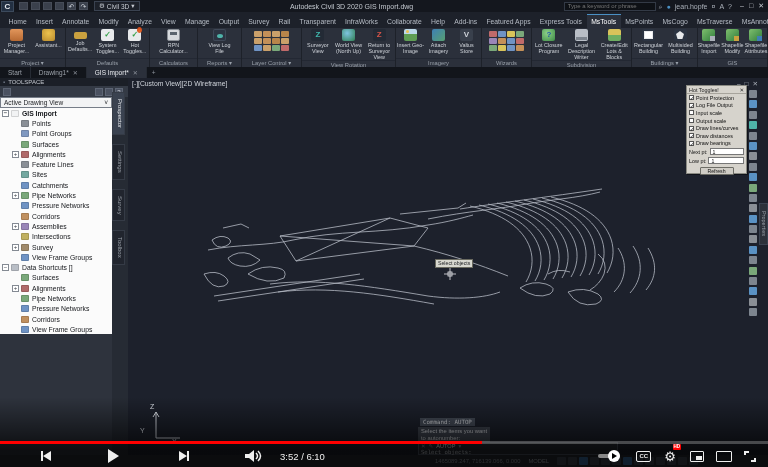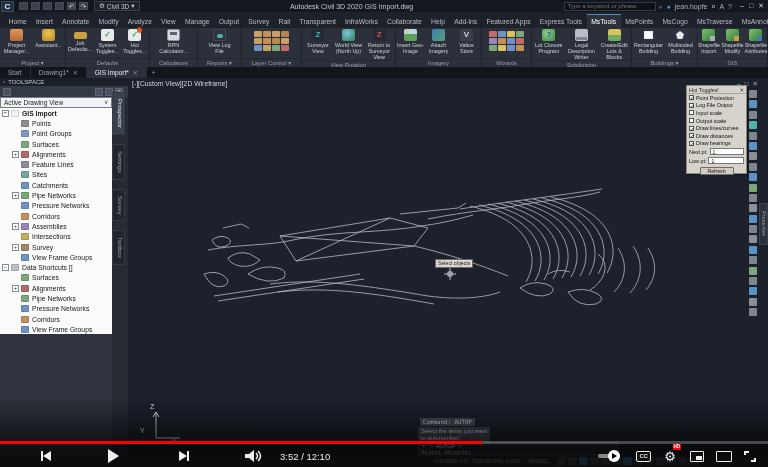--- a/index.html
+++ b/index.html
@@ -745,21 +745,21 @@
     <svg class="ytbtn" style="margin-left:52px" width="14" height="16" viewBox="0 0 14 16">
       <path fill="#eee" d="M2 1 L13 8 L2 15 z"></path>
     </svg>
     <svg class="ytbtn" style="margin-left:56px" width="16" height="14" viewBox="0 0 16 14">
       <path fill="#eee" d="M3 2 L11 7 l-8 5 z M11 2 h2 v10 h-2 z"></path>
     </svg>
     <svg class="ytbtn" style="margin-left:52px" width="18" height="14" viewBox="0 0 18 14">
       <path fill="#eee" d="M1 5 h4 l5 -4 v12 l-5 -4 h-4 z"></path>
       <path stroke="#eee" stroke-width="1.5" fill="none" d="M12 4 q3 3 0 6 M14 2 q5 5 0 10"></path>
     </svg>
-    <span id="yt-time">3:52 / 12:10</span>
+    <span id="yt-time">3:52 / 6:10</span>
     <span style="flex:1"></span>
     <div id="yt-auto" class="ytbtn">
       <div class="track">
           <div class="knob"></div>
         </div>
     </div>
     <div id="yt-cc" class="ytbtn" style="margin-left:14px">CC</div>
     <div id="yt-gear" class="ytbtn" style="margin-left:13px">
       <span>⚙</span>
       <span id="yt-hd">HD</span>

